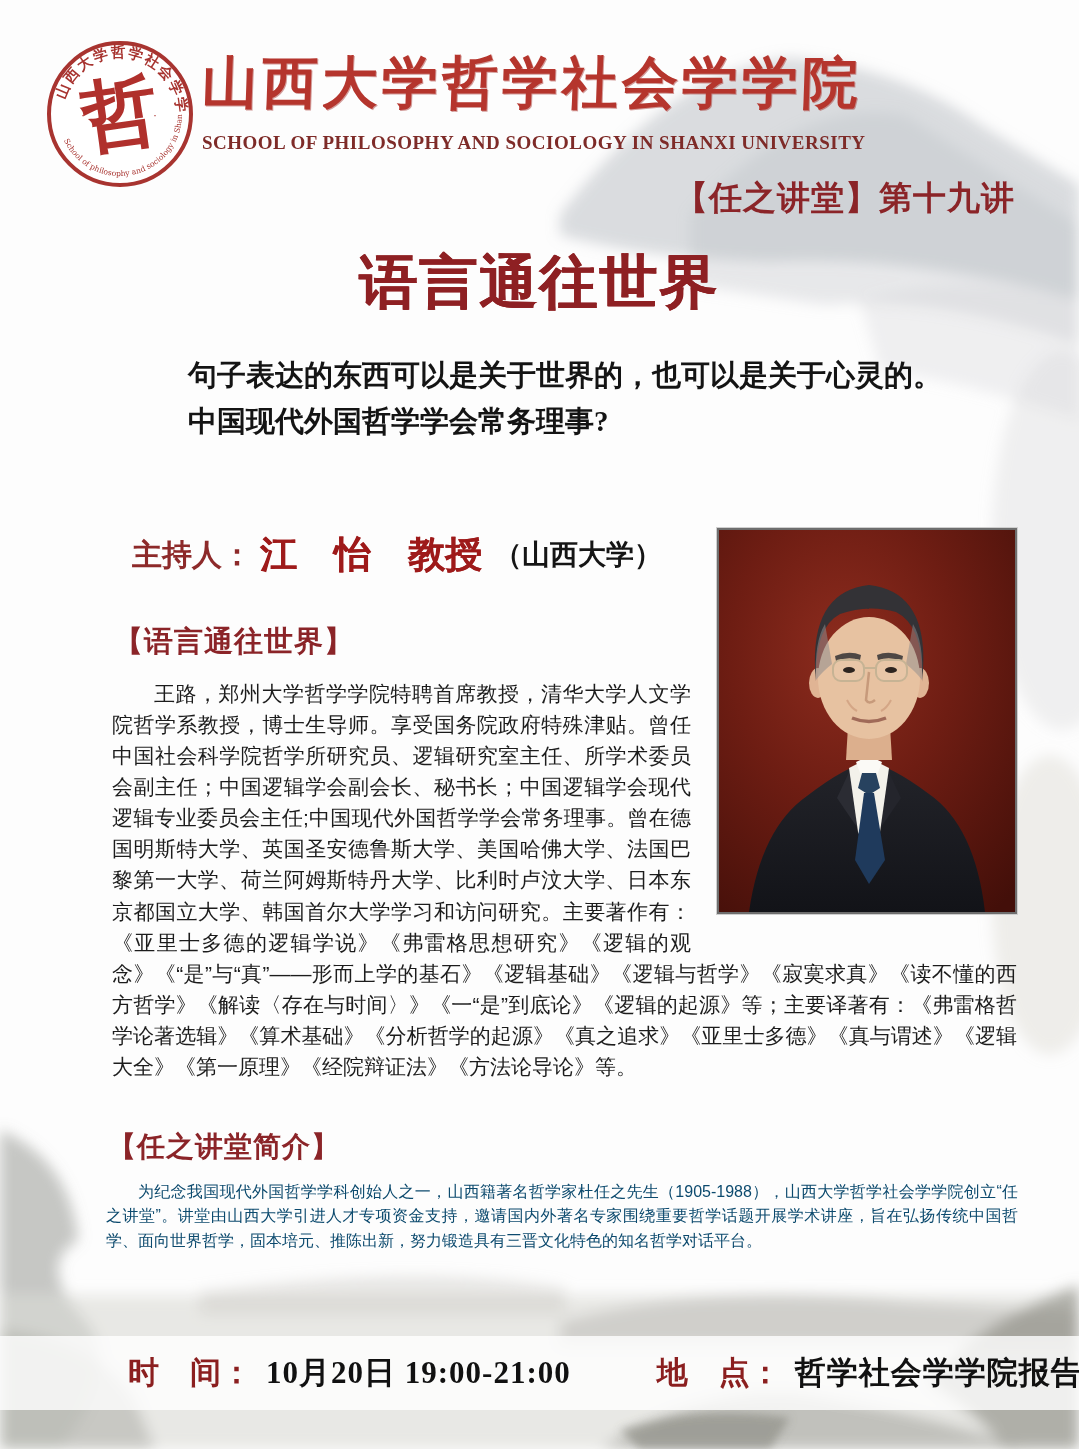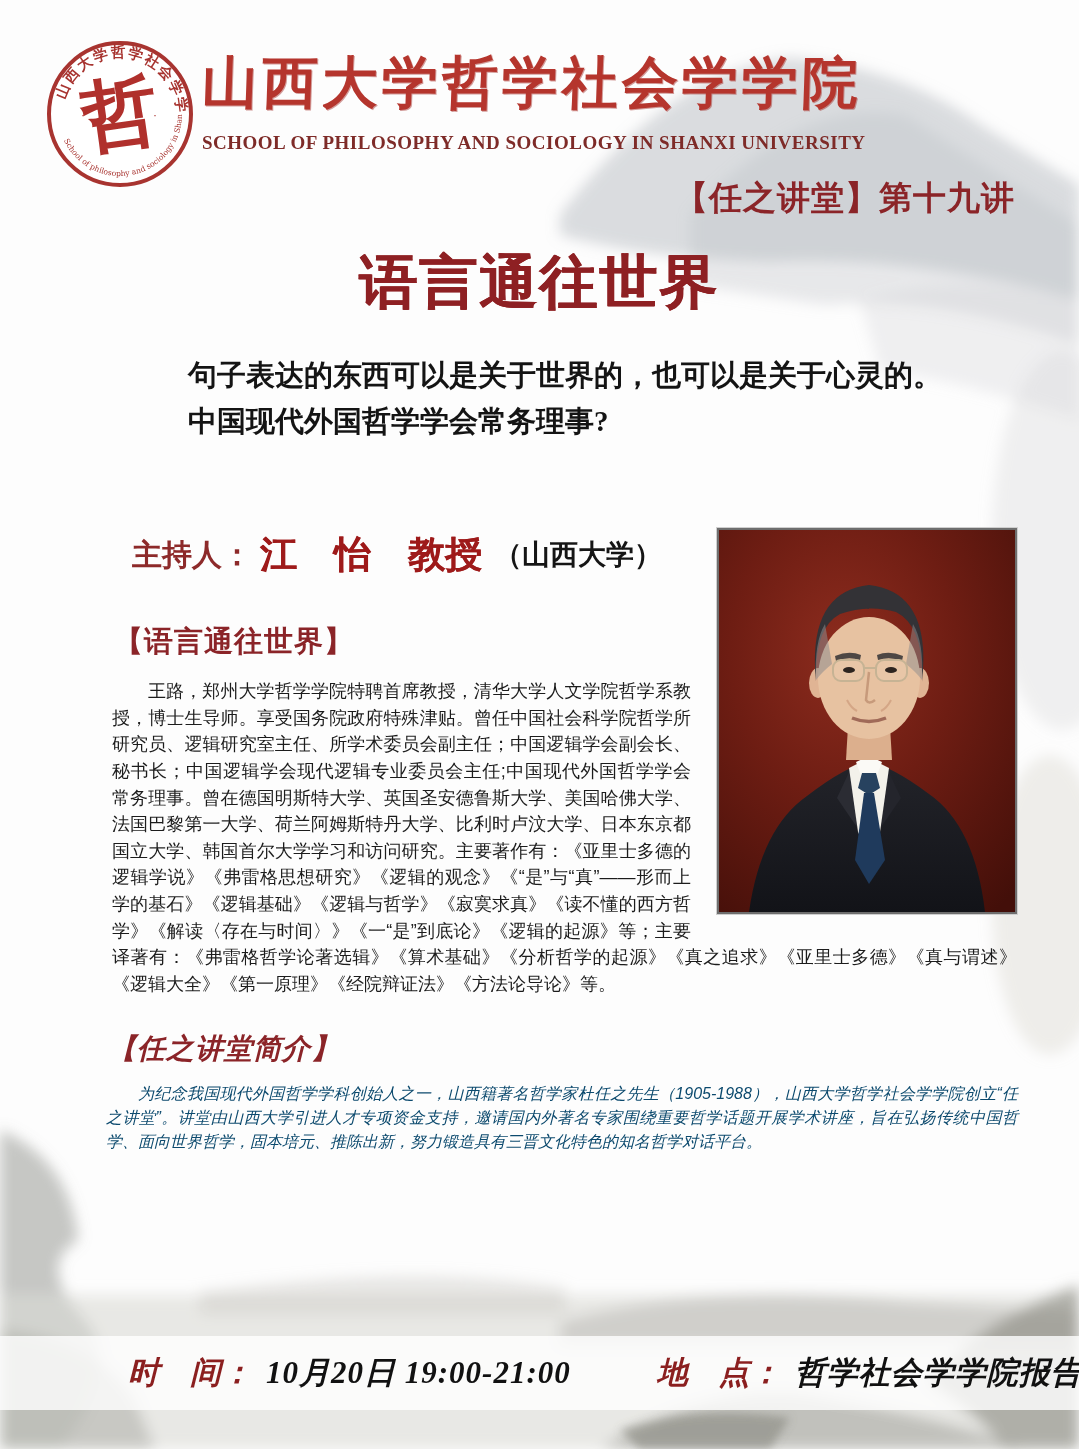--- a/index.html
+++ b/index.html
@@ -62,40 +62,39 @@
   .affil{
     font-family:"Liberation Serif","DejaVu Serif",serif;
     font-size:28px;font-weight:600;color:#151515;vertical-align:middle;
   }
   .section-heading{
     margin:42px 0 16px 2px;
     font-family:"Liberation Serif","DejaVu Serif",serif;
     font-size:29px;font-weight:bold;color:#8b2428;letter-spacing:1px;
   }
   .bio{
-    margin:0;font-size:18px;line-height:1.48;color:#1c1c1c;
+    margin:0;font-size:21px;line-height:1.48;color:#1c1c1c;
     text-indent:2em;text-align:justify;
   }
 
   
-  .forum{margin-top:32px;font-style:italic;}
+  .forum{margin-top:46px;}
   .forum .section-heading{margin:0 0 14px -4px;font-size:28px;}
   .forum p{
     margin:0 0 0 -6px;font-size:16px;line-height:1.52;color:#0c4a6e;
     text-indent:2em;text-align:justify;width:912px;
   }
 
   
   .footer-band{
     top:1336px;left:0;width:100%;height:74px;
     background:rgba(255,255,255,.8);
     display:flex;align-items:center;
     font-family:"Liberation Serif","DejaVu Serif",serif;font-weight:bold;
     white-space:nowrap;
-    font-style:italic;
   }
   .f-label{font-size:31px;color:#8b1f1f;margin-left:128px;}
   .f-label.place{margin-left:86px;}
   .f-value{font-size:31px;color:#111;margin-left:14px;letter-spacing:1px;}
 </style>
 </head>
 <body>
 
 <div class="poster">
 

